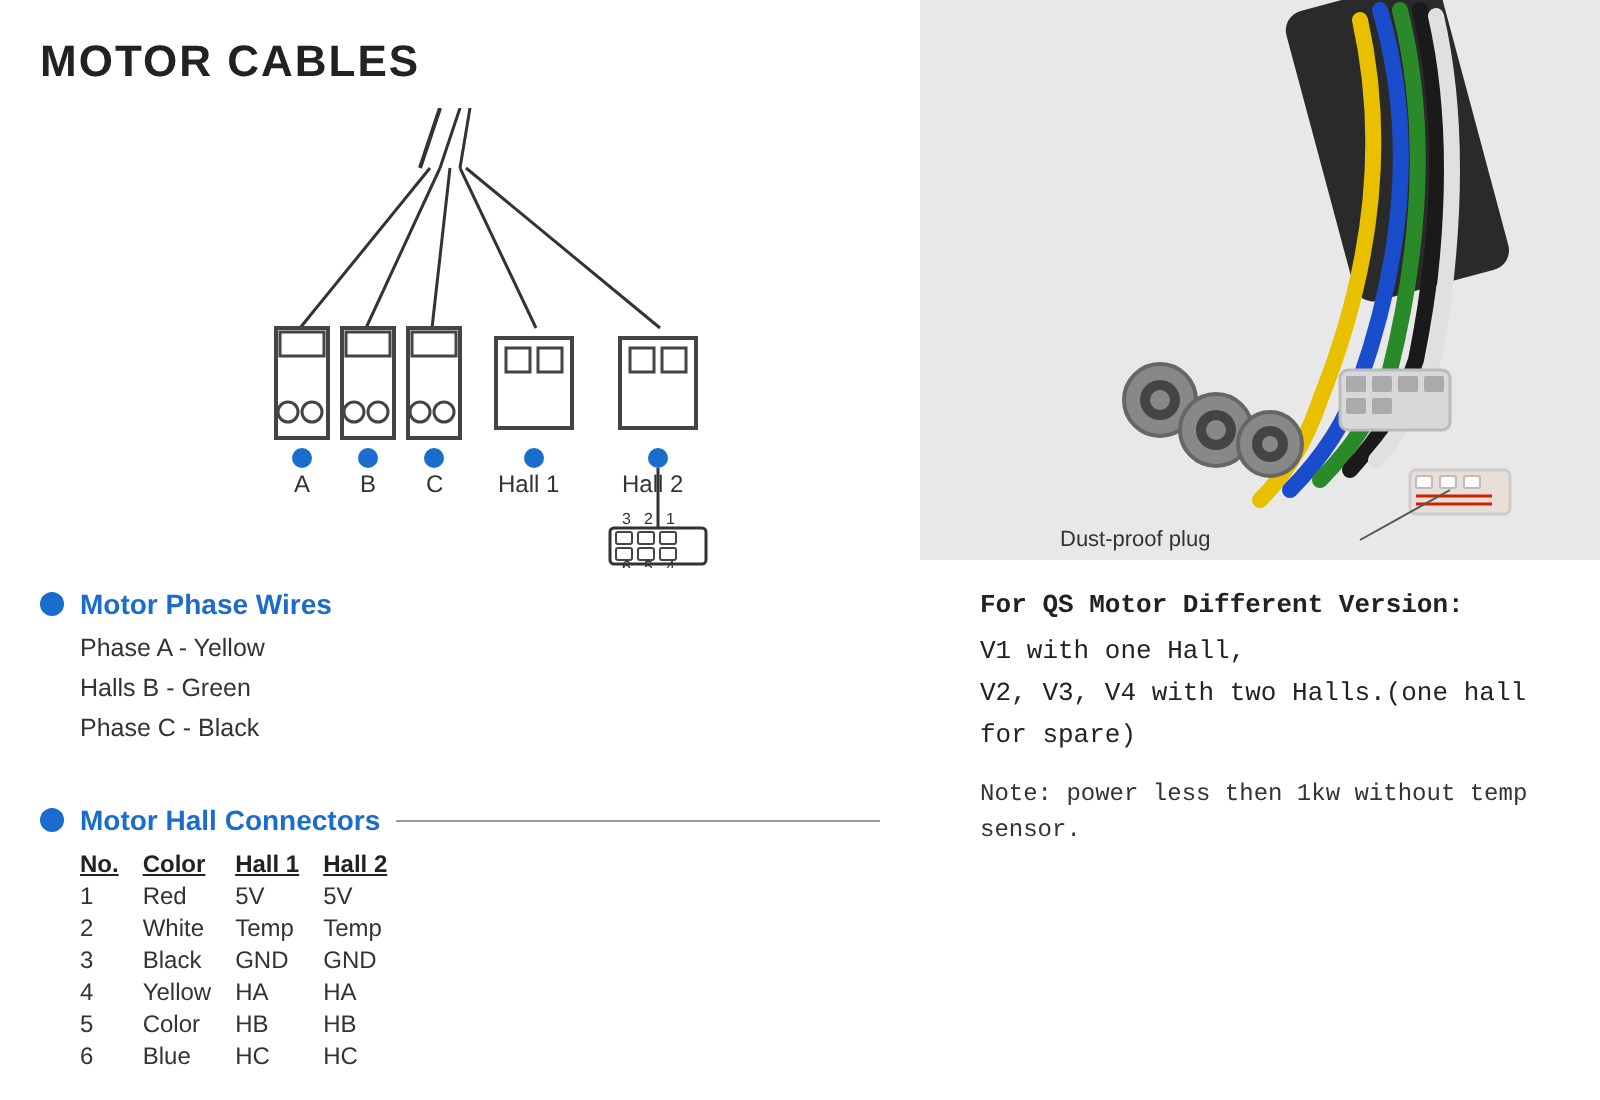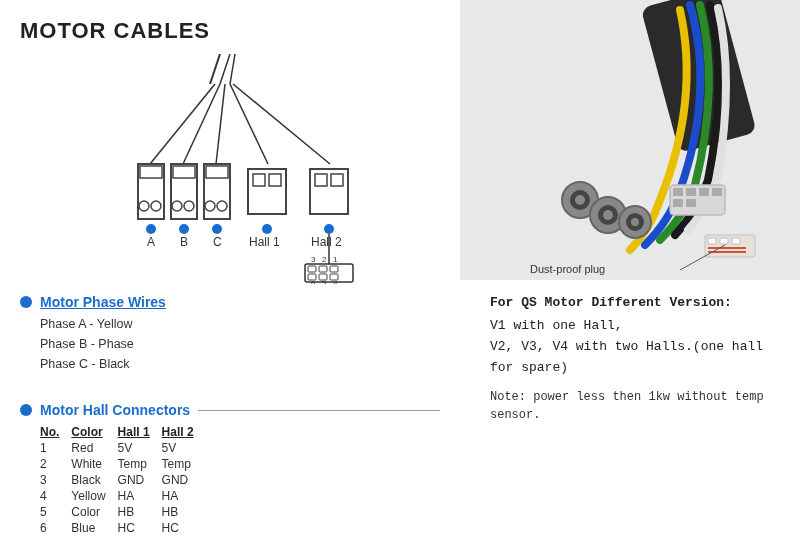--- a/index.html
+++ b/index.html
@@ -55,21 +55,20 @@
       height: 12px;
       border-radius: 50%;
       background: #1a6dcc;
       margin-right: 8px;
       flex-shrink: 0;
     }
     .section-title {
       font-size: 14px;
       font-weight: bold;
       color: #1a6dcc;
-      text-decoration: underline;
     }
     .phase-list {
       margin-left: 20px;
       margin-bottom: 28px;
       font-size: 12.5px;
       line-height: 1.6;
       color: #333;
     }
 
     
@@ -243,21 +242,21 @@
       <text x="313" y="232" font-size="8" fill="#333" font-family="Arial">4</text>
     </svg>
   </div>
 
   <div class="section-header">
     <div class="blue-dot"></div>
     <span class="section-title">Motor Phase Wires</span>
   </div>
   <div class="phase-list">
     <div>Phase A - Yellow</div>
-    <div>Phase B - Phase</div>
+    <div>Halls B - Green</div>
     <div>Phase C - Black</div>
   </div>
 
   <div class="hall-section">
     <div class="hall-header-row">
       <div class="blue-dot"></div>
       <span class="hall-title-text">Motor Hall Connectors</span>
       <div class="hall-divider-line"></div>
     </div>
     <table class="hall-table">

